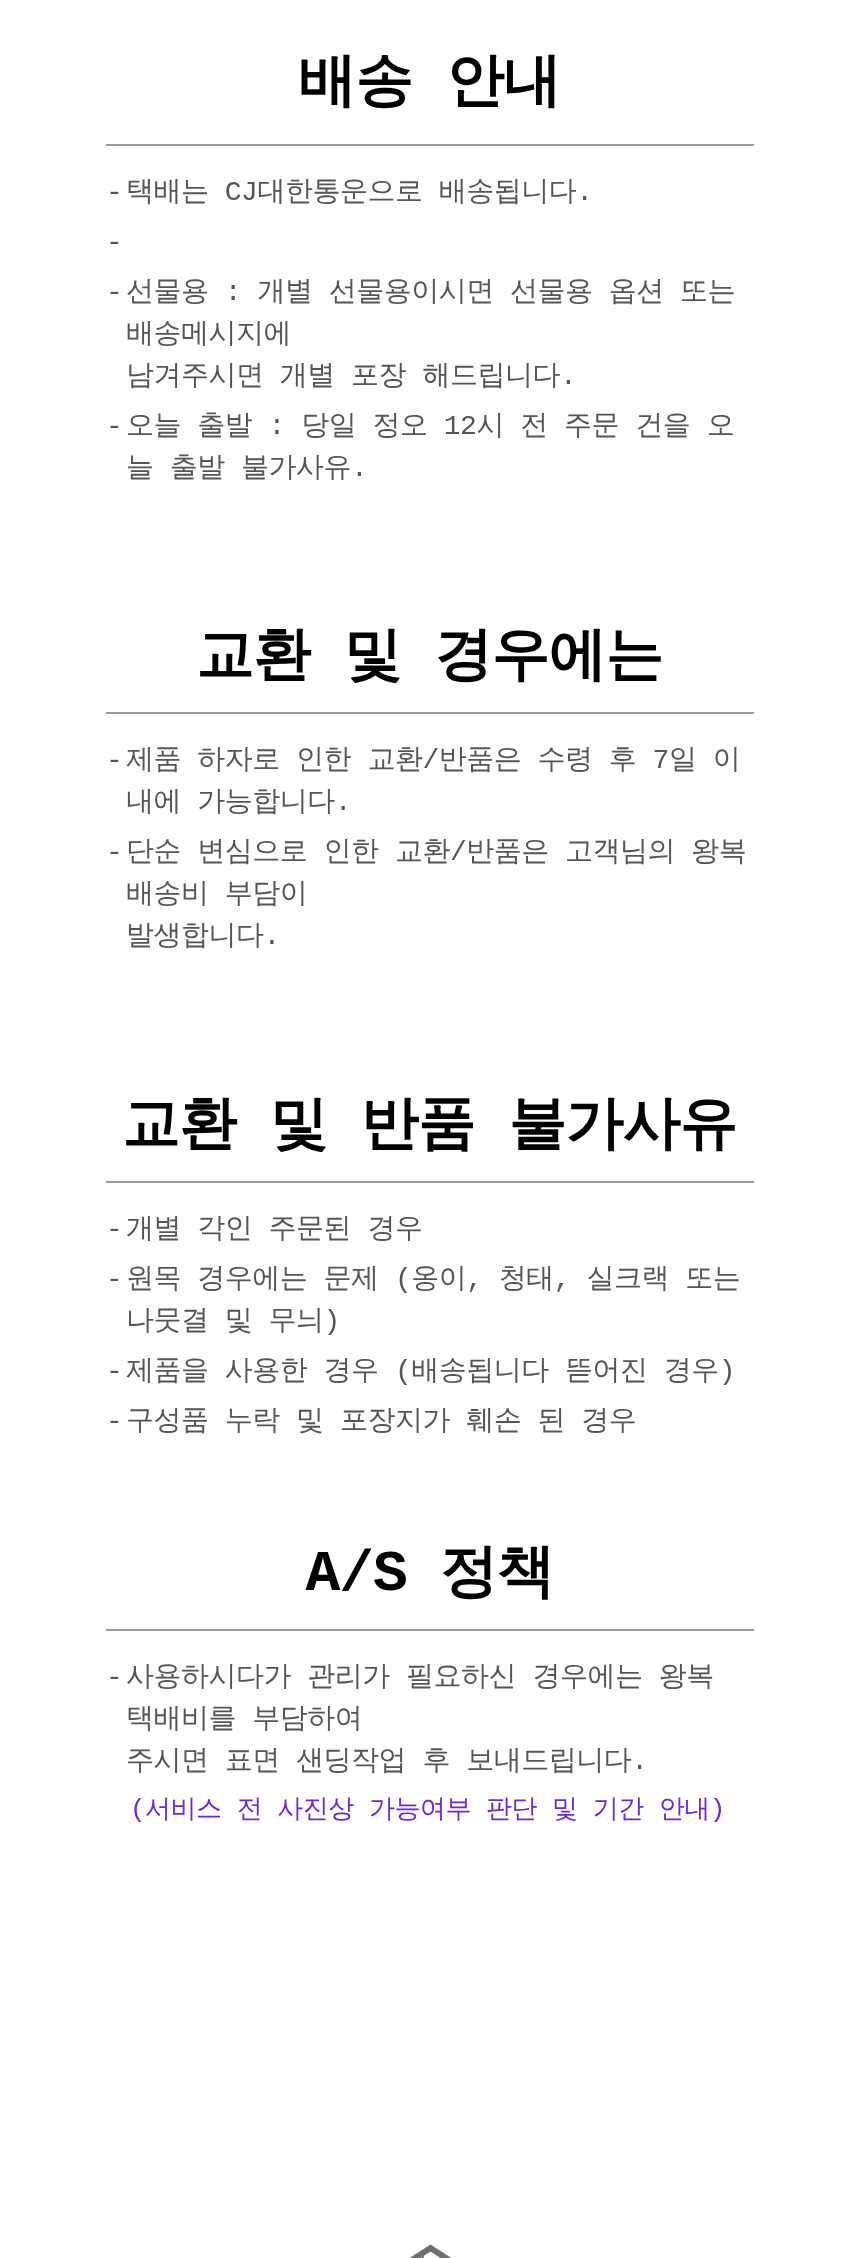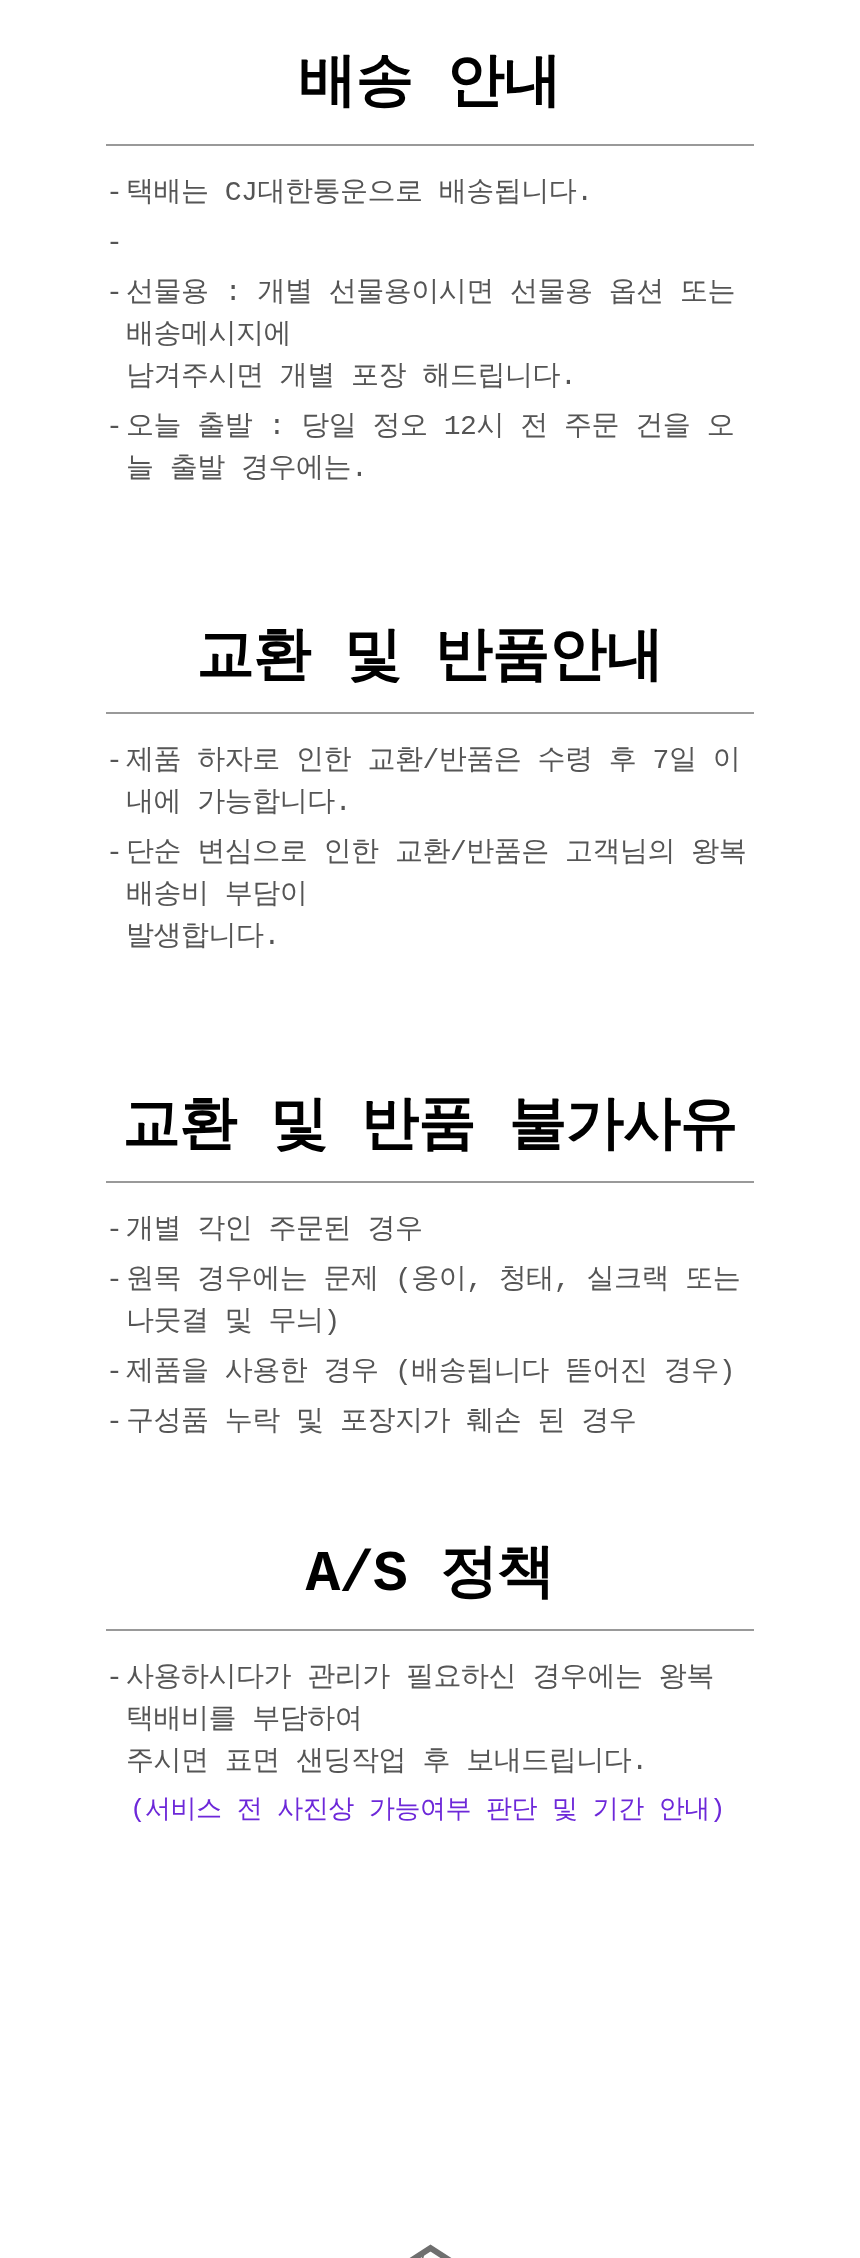--- a/index.html
+++ b/index.html
@@ -106,27 +106,27 @@
       <li class="bullet">
         <span class="dash">-</span>
       </li>
       <li class="bullet">
         <span class="dash">-</span>
         <span class="btext">선물용 : 개별 선물용이시면 선물용 옵션 또는 배송메시지에
 남겨주시면 개별 포장 해드립니다.</span>
       </li>
       <li class="bullet">
         <span class="dash">-</span>
-        <span class="btext">오늘 출발 : 당일 정오 12시 전 주문 건을 오늘 출발 경우에는.</span>
+        <span class="btext">오늘 출발 : 당일 정오 12시 전 주문 건을 오늘 출발 불가사유.</span>
       </li>
     </ul>
   </section>
 
   <section class="sec sec-2">
-    <h1 class="sec-title">교환 및 반품안내</h1>
+    <h1 class="sec-title">교환 및 경우에는</h1>
     <div class="rule"></div>
     <ul class="bullets">
       <li class="bullet">
         <span class="dash">-</span>
         <span class="btext">제품 하자로 인한 교환/반품은 수령 후 7일 이내에 가능합니다.</span>
       </li>
       <li class="bullet">
         <span class="dash">-</span>
         <span class="btext">단순 변심으로 인한 교환/반품은 고객님의 왕복 배송비 부담이
 발생합니다.</span>

